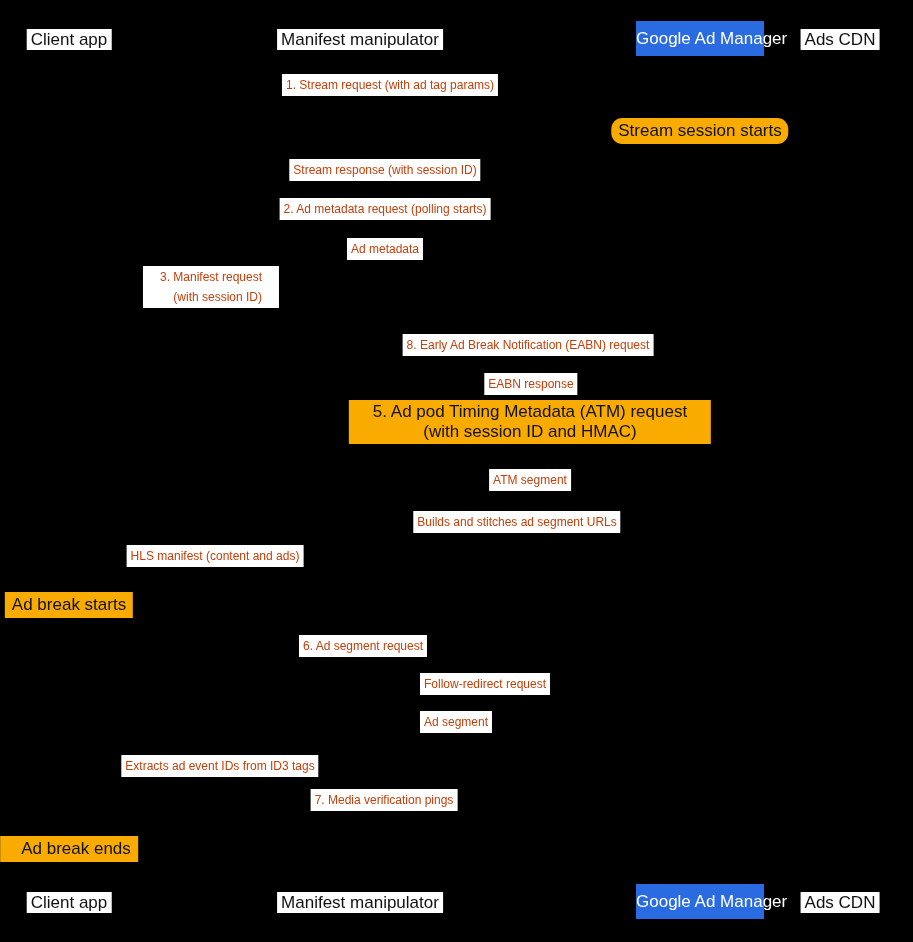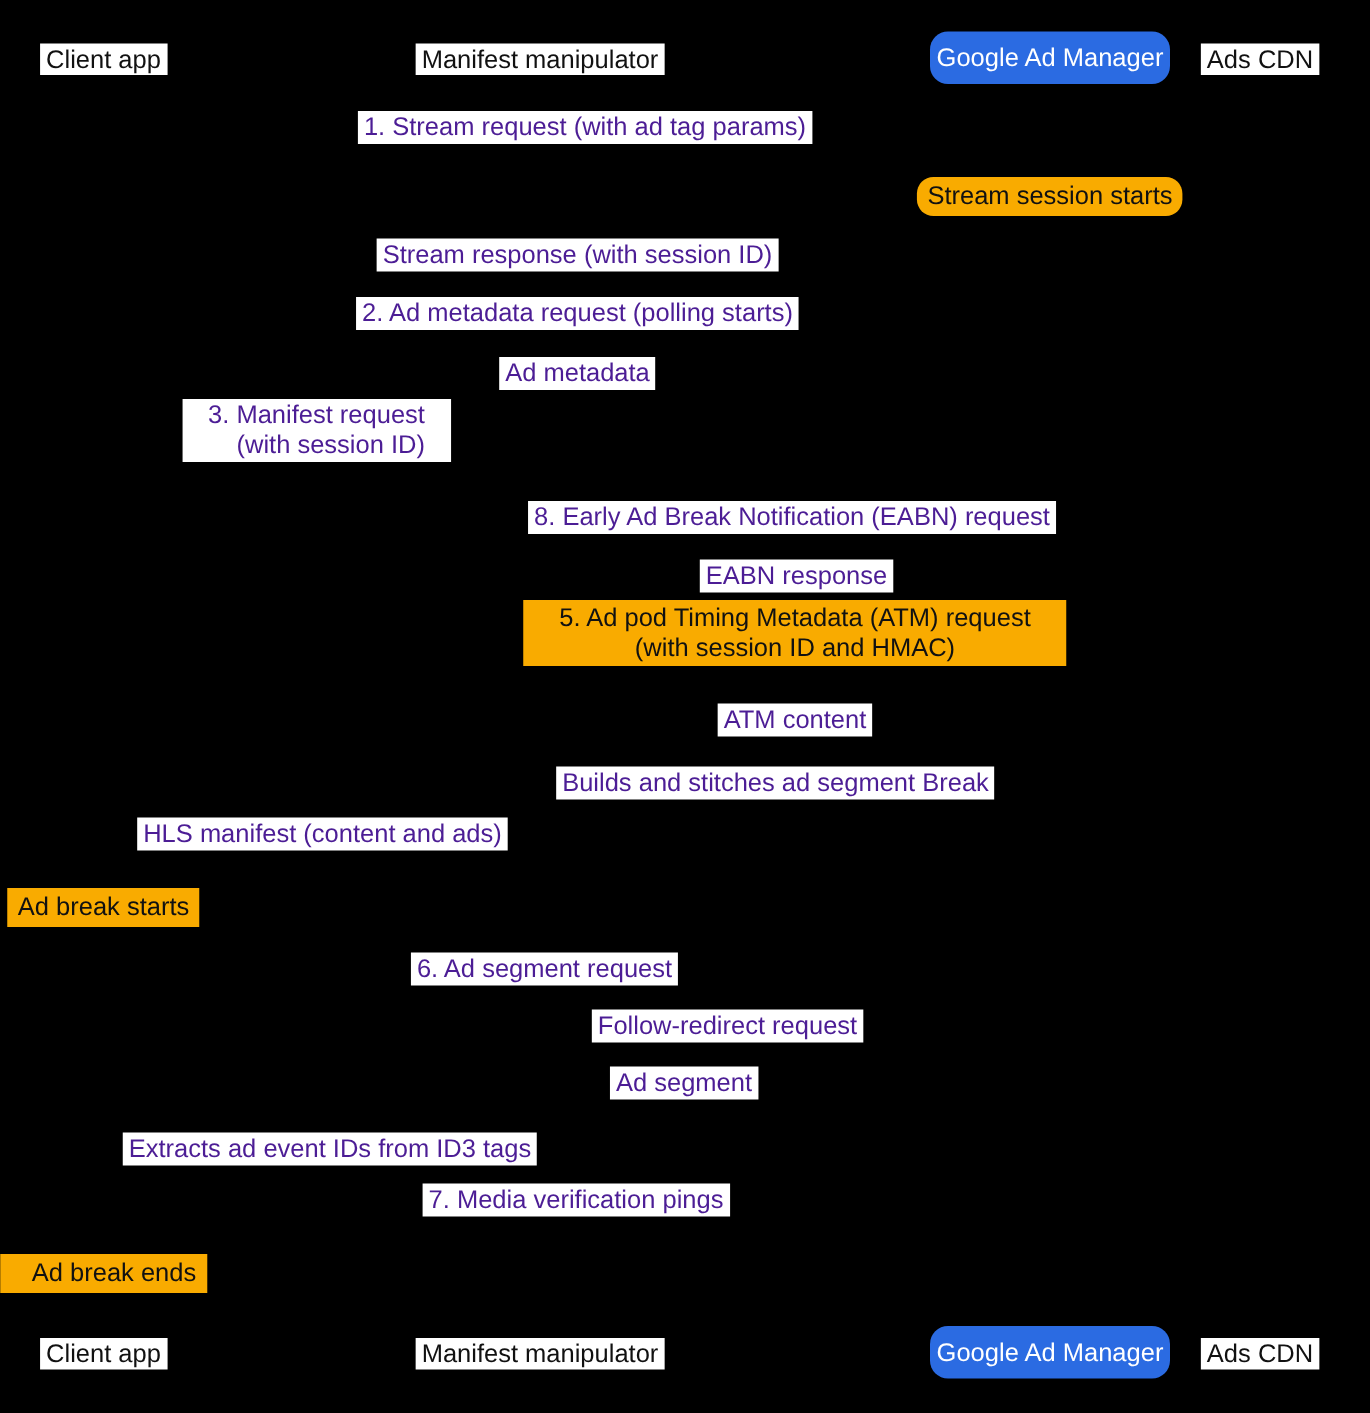--- a/index.html
+++ b/index.html
@@ -8,22 +8,22 @@
     width: 913px;
     height: 942px;
     background: #000000;
     font-family: "Liberation Sans", sans-serif;
     overflow: hidden;
   }
   .lbl {
     position: absolute;
     transform: translateX(-50%);
     background: #ffffff;
-    color: #4c1d95;
-    font-size: 17px;
+    color: #c2410c;
+    font-size: 12px;
     line-height: 22px;
     padding: 0 4px;
     white-space: nowrap;
   }
   .lbl.multi {
     white-space: pre-line;
     text-align: right;
     line-height: 20px;
     padding: 1px 17px;
   }
@@ -50,26 +50,26 @@
     color: #111111;
     font-size: 17px;
     font-weight: 500;
     line-height: 21px;
     padding: 0 4px;
     white-space: nowrap;
   }
   .actor.gam {
     background: #2b6be2;
     color: #ffffff;
-    width: 160px;
+    width: 128px;
     height: 35px;
     line-height: 35px;
     text-align: center;
     padding: 0;
-    border-radius: 12px;
+    border-radius: 0;
   }
 </style>
 </head>
 <body>
 
 <div class="canvas">
 
   <div class="actor" style="left:69px; top:29px;">Client app</div>
   <div class="actor" style="left:360px; top:29px;">Manifest manipulator</div>
   <div class="actor gam" style="left:700px; top:21px;">Google Ad Manager</div>
@@ -88,23 +88,23 @@
   <div class="lbl multi" style="left:211px; top:266px;">3. Manifest request
 (with session ID)</div>
 
   <div class="lbl" style="left:528px; top:334px;">8. Early Ad Break Notification (EABN) request</div>
 
   <div class="lbl" style="left:531px; top:373px;">EABN response</div>
 
   <div class="note multi" style="left:530px; top:400px;">5. Ad pod Timing Metadata (ATM) request
 (with session ID and HMAC)</div>
 
-  <div class="lbl" style="left:530px; top:469px;">ATM content</div>
+  <div class="lbl" style="left:530px; top:469px;">ATM segment</div>
 
-  <div class="lbl" style="left:517px; top:511px;">Builds and stitches ad segment Break</div>
+  <div class="lbl" style="left:517px; top:511px;">Builds and stitches ad segment URLs</div>
 
   <div class="lbl" style="left:215px; top:545px;">HLS manifest (content and ads)</div>
 
   <div class="note" style="left:69px; top:592px;">Ad break starts</div>
 
   <div class="lbl" style="left:363px; top:635px;">6. Ad segment request</div>
 
   <div class="lbl" style="left:456px; top:673px;margin-left:29px;">Follow-redirect request</div>
 
   <div class="lbl" style="left:456px; top:711px;">Ad segment</div>

